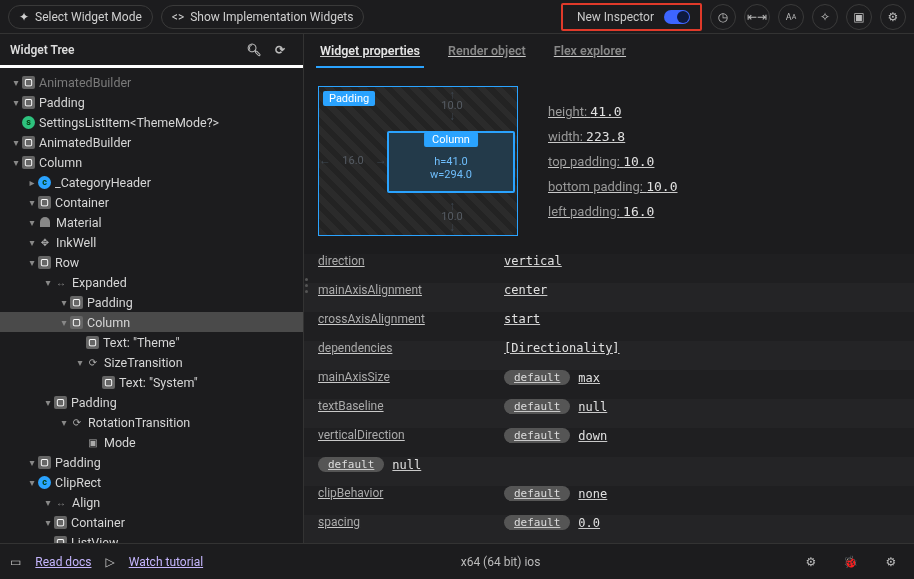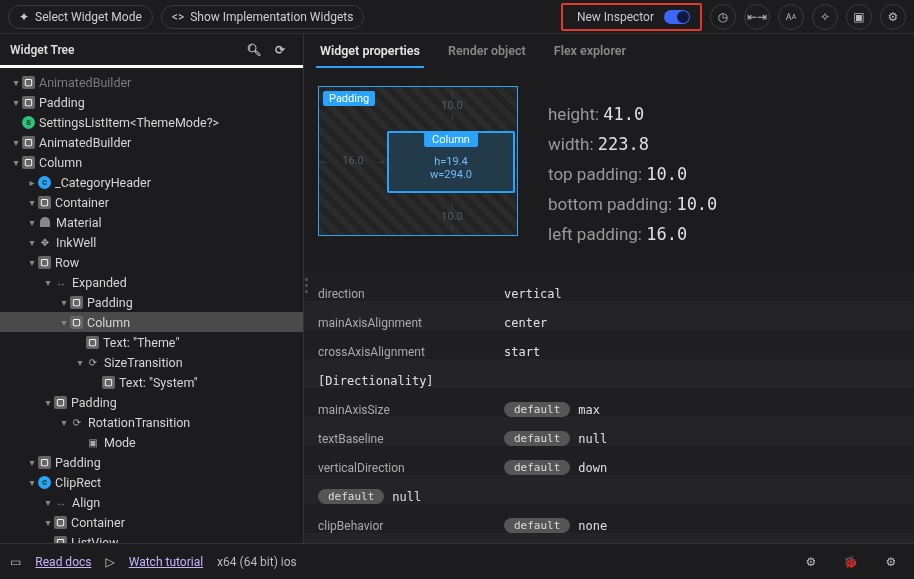--- a/index.html
+++ b/index.html
@@ -43,21 +43,21 @@
 .row.sel { background: #4a4a4a; }
 .arr { width: 12px; font-size: 10px; color: #888; text-align: center; }
 .ic { width: 14px; height: 14px; margin-right: 4px; display: inline-flex; align-items: center; justify-content: center; font-size: 10px; }
 .sq { background: #666; color: #fff; border-radius: 2px; width: 13px; height: 13px; font-weight: bold; font-size: 9px; }
 .circ { background: #2aa3ff; color: #041; border-radius: 50%; width: 13px; height: 13px; font-weight: bold; font-size: 9px; }
 .circ.g { background: #2ec27e; }
 .semi { background: #888; width: 10px; height: 10px; border-radius: 50% 50% 0 0; }
 .linesym { color: #888; }
 .row .txt { color: #d6d6d6; }
 .row .txt.cut { color: #7a7a7a; }
-.right { flex: 1; display: flex; flex-direction: column; }
+.right { flex: 1; display: flex; flex-direction: column; text-decoration: underline; }
 .tabs { height: 34px; display: flex; align-items: flex-end; padding: 0 12px; gap: 20px; font-size: 12.5px; font-weight: 600; }
 .tab { padding: 0 4px 8px 4px; color: #888; cursor: pointer; border-bottom: 2px solid transparent; }
 .tab.active { color: #e5e5e5; border-bottom: 2px solid #2aa3ff; }
 .propbody { flex: 1; overflow: hidden; }
 .diagwrap { display: flex; gap: 30px; padding: 18px 0 18px 14px; }
 .diagram {
   width: 200px; height: 150px; border: 1px solid #2aa3ff;
   position: relative;
   background: repeating-linear-gradient(45deg, #2b2b2b 0 6px, #232323 6px 12px);
 }
@@ -80,38 +80,38 @@
   display: flex; flex-direction: column; align-items: center; font-size: 11px;
 }
 .arrowv .a { color: #3e4852; font-size: 12px; line-height: 8px; }
 .arrowv.top { top: 4px; }
 .arrowv.bot { bottom: 4px; }
 .arrowh {
   position: absolute; top: 66px; left: 0; width: 68px; color: #555b63;
   display: flex; align-items: center; font-size: 11px;
 }
 .arrowh .a { color: #3e4852; font-size: 12px; }
-.kv { padding-top: 18px; font-size: 17px; }
+.kv { padding-top: 18px; font-size: 13px; }
 .kv .krow { margin-bottom: 10px; }
 .kv .k { color: #999; }
 .kv .v { color: #e0e0e0; font-family: ui-monospace, Menlo, Consolas, monospace; }
 .proptable .prow {
-  display: flex; align-items: flex-end; height: 29px; padding: 0 14px;
+  display: flex; align-items: flex-start; height: 29px; padding: 0 14px;
 }
 .proptable .prow:nth-child(even) { background: #242426; }
 .proptable .prow:nth-child(odd) { background: #1f1f21; }
 .proptable .pk { width: 186px; color: #aaa; }
 .proptable .pv { color: #e0e0e0; font-family: ui-monospace, Menlo, Consolas, monospace; display: flex; align-items: center; gap: 8px; }
 .pill { background: #555; color: #ddd; border-radius: 10px; padding: 1px 10px; font-size: 11px; }
 .botbar {
   height: 36px; border-top: 1px solid #333; display: flex; align-items: center;
   padding: 0 10px; gap: 14px;
 }
 .link { color: #c4b5fd; text-decoration: underline; cursor: pointer; }
-.botcenter { flex: 1; text-align: left; color: #bbb; }
+.botcenter { flex: 1; text-align: center; color: #bbb; }
 .dragh { position: absolute; left: 305px; top: 278px; display: flex; flex-direction: column; gap: 3px; }
 .dragh div { width: 3px; height: 3px; background: #555; border-radius: 50%; }
 </style>
 </head>
 <body>
 
 <div class="topbar">
   <div class="btn">
     <span>✦</span>
     <span>Select Widget Mode</span>
@@ -284,21 +284,21 @@
               <span>10.0</span>
               <span class="a">↓</span>
             </div>
           <div class="arrowh">
               <span class="a">←</span>
               <span style="flex:1;text-align:center">16.0</span>
               <span class="a">→</span>
             </div>
           <div class="innercol">
             <div class="collbl">Column</div>
-            <div class="txtc">h=19.4</div>
+            <div class="txtc">h=41.0</div>
             <div class="txtc" style="margin-top:0">w=294.0</div>
           </div>
           <div class="arrowv bot">
               <span class="a">↑</span>
               <span>10.0</span>
               <span class="a">↓</span>
             </div>
         </div>
         <div class="kv" id="kv">
             <div class="krow"><span class="k">height: </span><span class="v">41.0</span></div>
@@ -321,20 +321,21 @@
               <span>center</span>
             </div>
           </div>
           <div class="prow">
             <div class="pk">crossAxisAlignment</div>
             <div class="pv">
               <span>start</span>
             </div>
           </div>
           <div class="prow">
+            <div class="pk">dependencies</div>
             <div class="pv">
               <span>[Directionality]</span>
             </div>
           </div>
           <div class="prow">
             <div class="pk">mainAxisSize</div>
             <div class="pv">
               <span class="pill">default</span>
               <span>max</span>
             </div>

